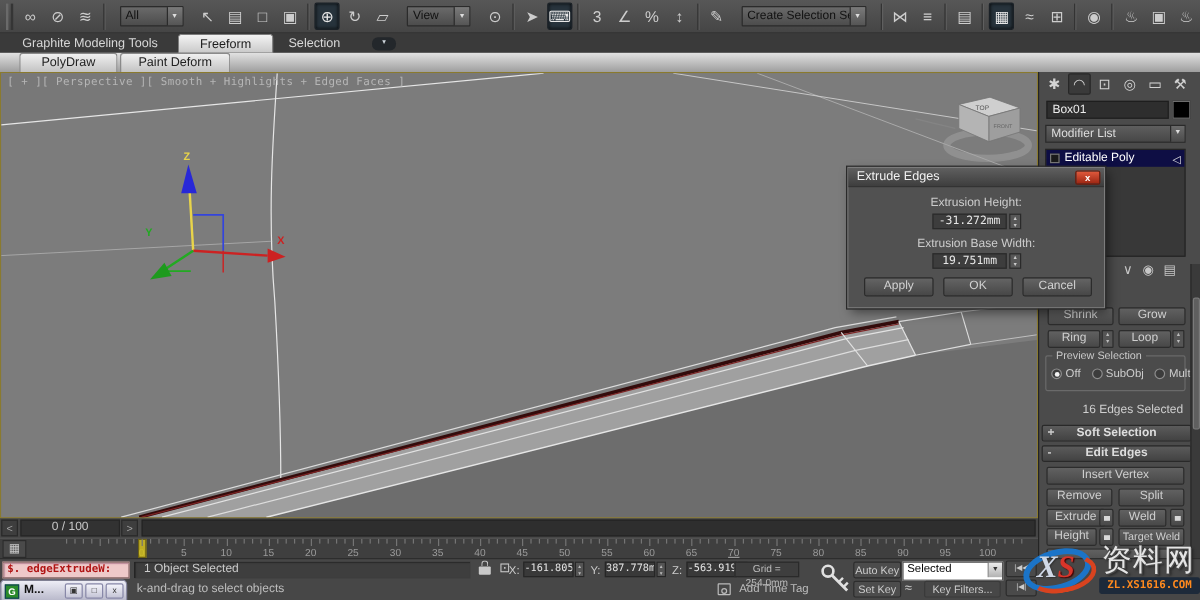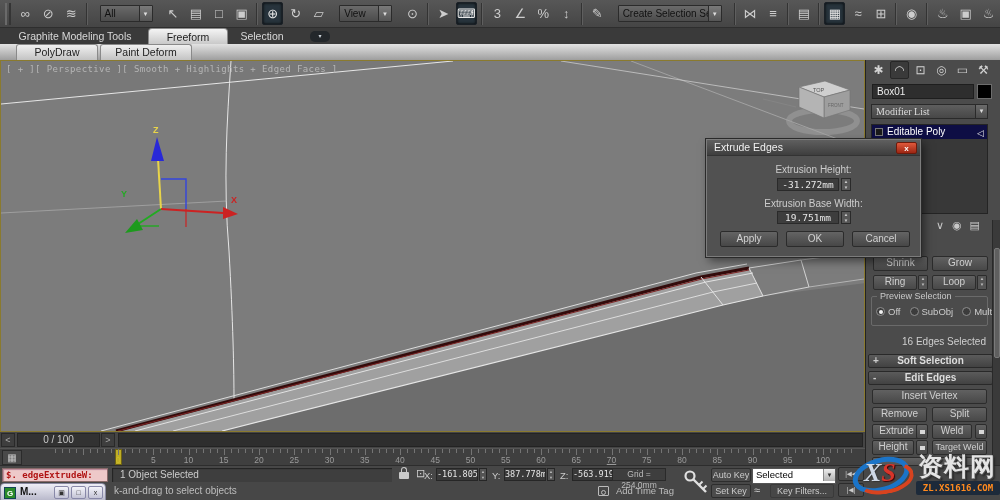--- a/index.html
+++ b/index.html
@@ -43,21 +43,21 @@
   #panel { position:absolute; left:865px; top:60px; width:135px; height:440px; background:#4b4b4b;
     border-left:1px solid #242424; }
   #panel-tabs { position:absolute; left:3px; top:1px; height:19px; display:flex; gap:2px; }
   .ptab { width:19px; height:18px; color:#d2d2d2; font-size:12px; display:flex; align-items:center; justify-content:center; border-radius:2px; }
   .ptab.active { background:#3a3a3a; border:1px solid #272727; }
   #obj-name { position:absolute; left:6px; top:24px; width:102px; height:15px; background:#2e2e2e;
     border:1px solid #1e1e1e; color:#ececec; font-size:10px; line-height:13px; padding-left:4px; }
   #obj-color { position:absolute; left:111px; top:24px; width:15px; height:15px; background:#000; border:1px solid #6d6d6d; }
   #modlist { position:absolute; left:5px; top:44px; width:117px; height:15px;
     background:linear-gradient(#5e5e5e,#474747); border:1px solid #2a2a2a; color:#ddd; font-size:10px; line-height:13px; }
-  #modlist .lbl { padding-left:4px;font-family:Liberation Serif, serif; }
+  #modlist .lbl { padding-left:4px; }
   #modlist .arr { position:absolute; right:0; top:0; width:12px; height:13px; background:linear-gradient(#6b6b6b,#4b4b4b);
     border-left:1px solid #2a2a2a; font-size:6px; color:#ddd; text-align:center; line-height:13px; }
   #stack { position:absolute; left:5px; top:64px; width:117px; height:90px; background:#383838; border:1px solid #242424; }
   #stack-row { position:relative; height:14px; background:#0e0e44; color:#fff; font-size:10px; line-height:14px; padding-left:15px; }
   #stack-row .bulb { position:absolute; left:3px; top:3px; width:8px; height:8px; background:#1a1a1a; border:1px solid #777; }
   #stack-row .soicon { position:absolute; right:3px; top:1px; color:#e8e8e8; font-size:9px; }
   #stack-tools { position:absolute; left:5px; top:158px; width:117px; height:15px; display:flex; justify-content:flex-end; gap:8px; padding-right:8px; }
   #stack-tools span { color:#c8c8c8; font-size:11px; line-height:15px; }
 
   .pbtn { position:absolute; height:15px; background:linear-gradient(#616161,#484848);
@@ -159,21 +159,21 @@
 
   
   #watermark { position:absolute; left:852px; top:450px; width:148px; height:50px; z-index:80; }
   #wm-ellipse-b { position:absolute; left:0px; top:8px; width:58px; height:34px; border:5px solid #1b74c8; border-radius:50%;
     transform:rotate(-16deg); }
   #wm-ellipse-r { position:absolute; left:4px; top:12px; width:58px; height:32px; border:4px solid transparent;
     border-bottom-color:#d8431f; border-right-color:#d8431f; border-radius:50%; transform:rotate(-10deg); }
   #wm-xs { position:absolute; left:12px; top:8px; font-family:"Liberation Serif",serif; font-style:italic; font-weight:bold; font-size:26px; }
   #wm-xs .x { color:#cfd8e6; text-shadow:1px 1px 1px #333; }
   #wm-xs .s { color:#d8352a; text-shadow:1px 1px 1px #400; }
-  #wm-name { position:absolute; left:66px; top:0px; font-size:25px; font-weight:bold; color:#e4e4e4;
+  #wm-name { position:absolute; left:66px; top:0px; font-size:25px; font-weight:normal; color:#e4e4e4;
     text-shadow:1px 1px 0 #4a4a4a, 2px 2px 2px #222; letter-spacing:1px; }
   #wm-url { position:absolute; left:64px; top:31px; width:84px; height:14px; background:#1d2a3a; border-radius:2px;
     color:#ff8a1e; font-weight:bold; font-size:9px; text-align:center; line-height:14px; font-family:"DejaVu Sans Mono",monospace; }
 </style>
 </head>
 <body>
 
 <div id="app">
 
   <div id="toolbar">

